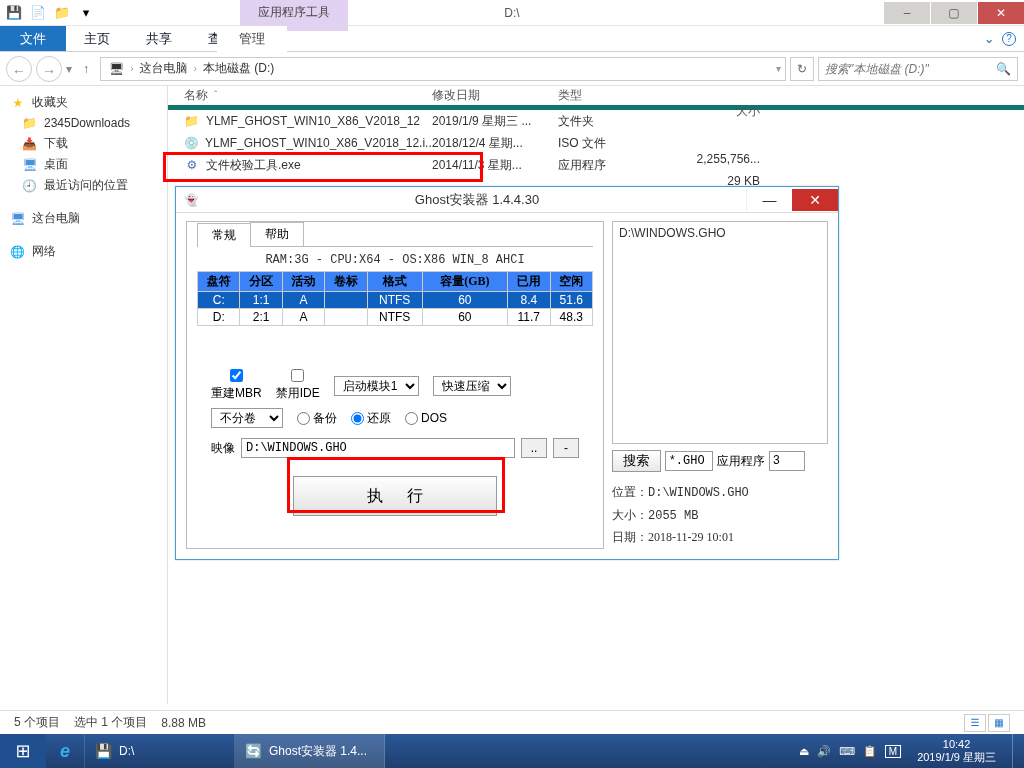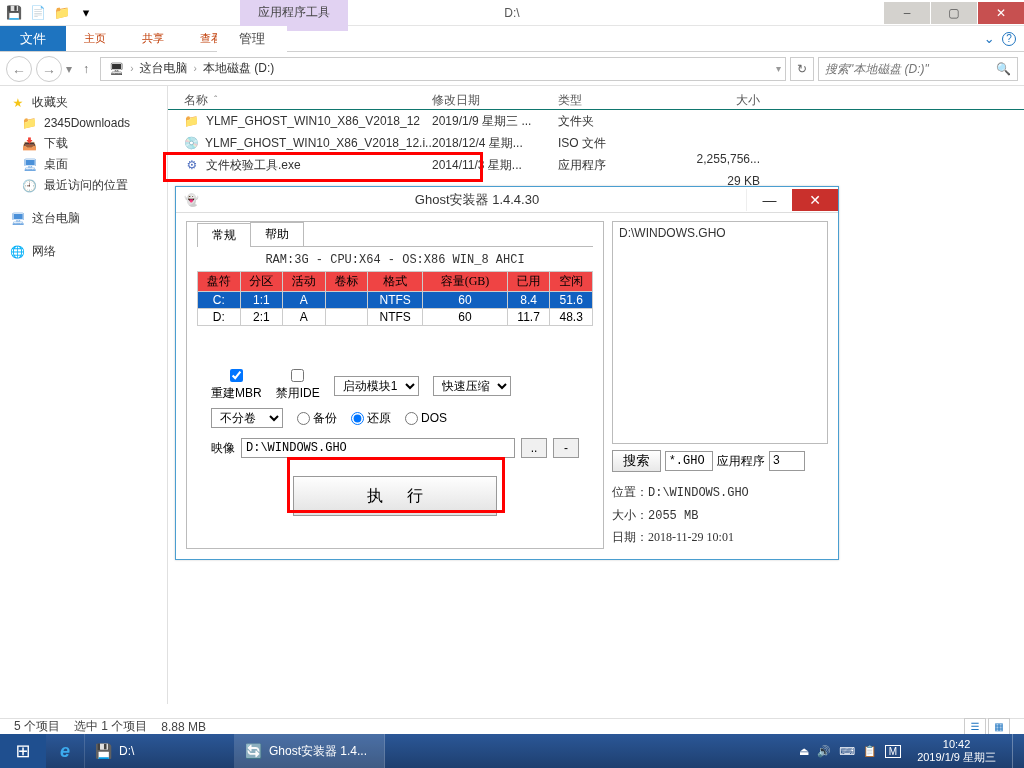--- a/index.html
+++ b/index.html
@@ -11,21 +11,21 @@
 .qat-ico { width:20px; height:20px; display:flex; align-items:center; justify-content:center; font-size:13px; }
 .tool-tab { background:#e1d2f2; height:36px; padding:0 18px; margin-left:140px; font-size:12px; display:flex; align-items:center; color:#444; }
 .title-text { position:absolute; left:0; right:0; text-align:center; font-size:12px; color:#555; pointer-events:none; }
 .win-ctrls { margin-left:auto; display:flex; }
 .win-btn { width:46px; height:22px; display:flex; align-items:center; justify-content:center; background:#d4d2ce; color:#555; font-size:12px; margin-left:1px; }
 .win-btn.close { background:#c75050; color:#fff; }
 
 
 .ribbon { height:26px; display:flex; align-items:stretch; border-bottom:1px solid #d0d0d0; }
 .ribbon-file { background:#1e74c0; color:#fff; padding:0 20px; display:flex; align-items:center; font-size:13px; }
-.ribbon-tab { padding:0 18px; display:flex; align-items:center; color:#c2410c; font-size:11px; }
+.ribbon-tab { padding:0 18px; display:flex; align-items:center; color:#0f172a; font-size:13px; }
 .ribbon-help { margin-left:auto; display:flex; align-items:center; padding:0 8px; color:#1e74c0; font-size:13px; }
 .tool-tab-group { position:absolute; left:217px; top:26px; height:26px; background:#fff; padding:0 22px; display:flex; align-items:center; font-size:13px; color:#444; }
 
 
 .navbar { height:34px; border-bottom:1px solid #e0e0e0; display:flex; align-items:center; padding:4px 6px; gap:4px; }
 .nav-btn { width:26px; height:26px; border:1px solid #ccc; border-radius:50%; display:flex; align-items:center; justify-content:center; color:#888; font-size:14px; }
 .nav-up { width:20px; height:20px; display:flex; align-items:center; justify-content:center; color:#666; }
 .addr-bar { flex:1; height:24px; border:1px solid #ccc; display:flex; align-items:center; padding:0 4px; gap:2px; background:#fff; }
 .addr-seg { padding:0 4px; color:#333; }
 .addr-sep { color:#999; font-size:10px; }
@@ -36,21 +36,21 @@
 
 
 .main { display:flex; height:618px; }
 .sidebar { width:168px; border-right:1px solid #e0e0e0; padding:6px 2px; overflow:hidden; }
 .side-group { margin-bottom:12px; }
 .side-item { display:flex; align-items:center; gap:6px; padding:2px 6px 2px 20px; color:#333; }
 .side-item.head { padding-left:8px; font-weight:normal; }
 .side-ico { width:16px; height:16px; display:inline-flex; align-items:center; justify-content:center; font-size:12px; }
 
 .files { flex:1; position:relative; }
-.file-header { display:flex; height:24px; align-items:flex-end; border-bottom:1px solid #0f766e; color:#555; font-size:12px; padding-left:10px; }
+.file-header { display:flex; height:24px; align-items:center; border-bottom:5px solid #0f766e; color:#555; font-size:12px; padding-left:10px; }
 .fh-col { padding:0 6px; }
 .fh-name { width:248px; display:flex; align-items:center; gap:6px; }
 .fh-date { width:126px; }
 .fh-type { width:114px; }
 .fh-size { width:100px; text-align:right;margin-top:32px; }
 .file-row { display:flex; height:22px; align-items:center; padding-left:10px; font-size:12px; color:#333; }
 .file-row .fh-name { display:flex; align-items:center; gap:6px; }
 .f-ico { width:16px; height:16px; display:inline-flex; align-items:center; justify-content:center; font-size:12px; }
 
 
@@ -69,21 +69,21 @@
 
 .ghost-body { display:flex; padding:8px 10px 10px 10px; gap:8px; height:calc(100% - 26px); }
 .ghost-left { width:418px; border:1px solid #bbb; background:#fff; position:relative; }
 .ghost-left-inner { padding:0 10px 10px 10px; }
 .g-tabs { display:flex; border-bottom:1px solid #bbb; margin-top:-1px; }
 .g-tab { padding:3px 14px; border:1px solid #bbb; border-bottom:none; background:#fff; margin-right:-1px; margin-top:1px; font-size:12px; }
 .g-tab.active { position:relative; top:1px; background:#fff; }
 .g-info { text-align:center; font-family:"Courier New",monospace; font-size:12px; margin:6px 0 4px; color:#333; }
 .g-table { width:100%; border:1px solid #bbb; border-collapse:collapse; font-family:"Courier New",monospace; font-size:12px; }
 .g-table th,.g-table td { border:1px solid #ccc; text-align:center; padding:1px 0; }
-.g-table th { background:#ef4444; font-weight:normal; font-family:"Microsoft YaHei"; }
+.g-table th { background:#3b82f6; font-weight:bold; font-family:"Microsoft YaHei"; }
 .g-table tr.sel td { background:#1060c0; color:#fff; }
 .g-disk-box { height:80px; }
 .g-opts { margin-top:18px; display:flex; flex-direction:column; gap:6px; padding:0 14px; }
 .g-opt-row { display:flex; align-items:center; gap:14px; font-size:12px; }
 .g-select { border:1px solid #999; height:20px; padding:0 4px; font-size:12px; background:#fff; }
 .g-cb { display:flex; align-items:center; gap:3px;flex-direction:column; }
 .g-radio { display:flex; align-items:center; gap:3px; }
 .g-image-row { display:flex; align-items:center; gap:6px; margin-top:4px; }
 .g-image-input { flex:1; border:1px solid #999; height:20px; padding:0 4px; font-family:"Courier New",monospace; font-size:12px; }
 .g-small-btn { width:26px; height:20px; border:1px solid #999; background:#f0f0f0; display:flex; align-items:center; justify-content:center; }
@@ -93,21 +93,21 @@
 
 .ghost-right { flex:1; display:flex; flex-direction:column; }
 .gr-list { flex:1; border:1px solid #bbb; background:#fff; padding:4px 6px; font-family:"Courier New",monospace; font-size:12px; color:#333; overflow:hidden; }
 .gr-search-row { display:flex; align-items:center; gap:4px; margin-top:6px; font-size:12px; }
 .gr-btn { height:22px; padding:0 10px; border:1px solid #999; background:linear-gradient(#fff,#e8e8e8); }
 .gr-ext { border:1px solid #999; width:48px; height:20px; padding:0 3px; font-family:"Courier New",monospace; font-size:12px; }
 .gr-depth { border:1px solid #999; width:36px; height:20px; padding:0 3px; font-family:"Courier New",monospace; font-size:12px; }
 .gr-info { font-size:12px; color:#333; margin-top:10px; line-height:1.8; }
 
 
-.statusbar { position:absolute; left:0; right:0; bottom:34px; height:16px; border-top:1px solid #e0e0e0; display:flex; align-items:center; padding:0 14px; font-size:12px; color:#444; gap:14px; }
+.statusbar { position:absolute; left:0; right:0; bottom:34px; height:24px; border-top:1px solid #e0e0e0; display:flex; align-items:center; padding:0 14px; font-size:12px; color:#444; gap:14px; }
 .statusbar .view-ico { margin-left:auto; display:flex; gap:2px; }
 .vi { width:22px; height:18px; border:1px solid #ccc; display:flex; align-items:center; justify-content:center; color:#1e74c0; font-size:10px; }
 
 
 .taskbar { position:absolute; left:0; right:0; bottom:0; height:34px; background:linear-gradient(#2b5797,#1e3f6f); display:flex; align-items:stretch; color:#fff; }
 .tb-start { width:46px; background:#1f4f8f; display:flex; align-items:center; justify-content:center; font-size:18px; }
 .tb-item { display:flex; align-items:center; gap:6px; padding:0 10px; border-right:1px solid rgba(255,255,255,.15); font-size:12px; }
 .tb-item.active { background:rgba(255,255,255,.15); }
 .tb-ico { width:18px; height:18px; display:inline-flex; align-items:center; justify-content:center; font-size:14px; }
 .tb-tray { margin-left:auto; display:flex; align-items:center; gap:8px; padding:0 4px; font-size:11px; }

